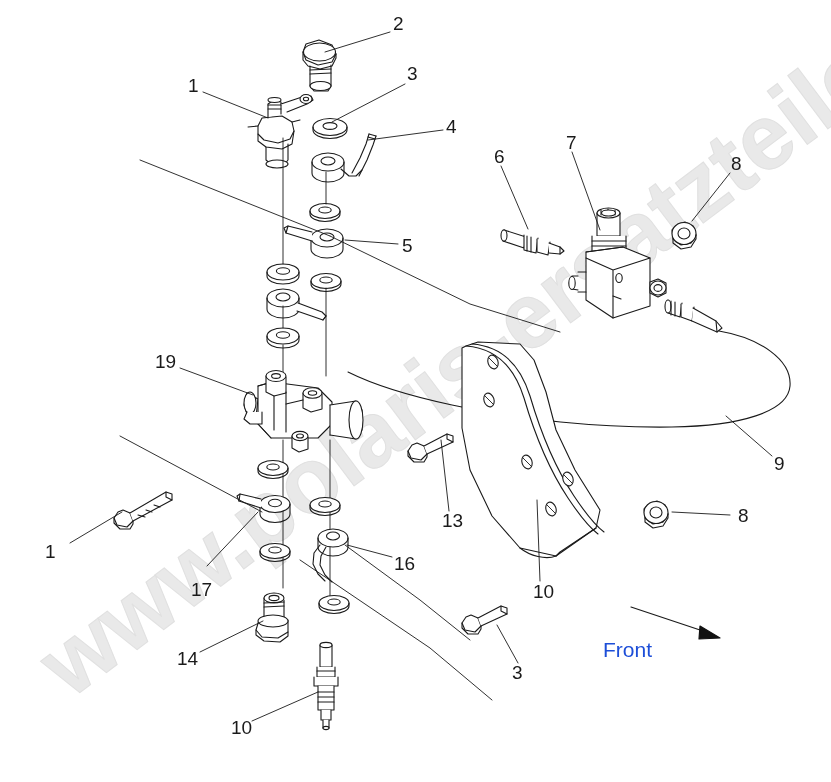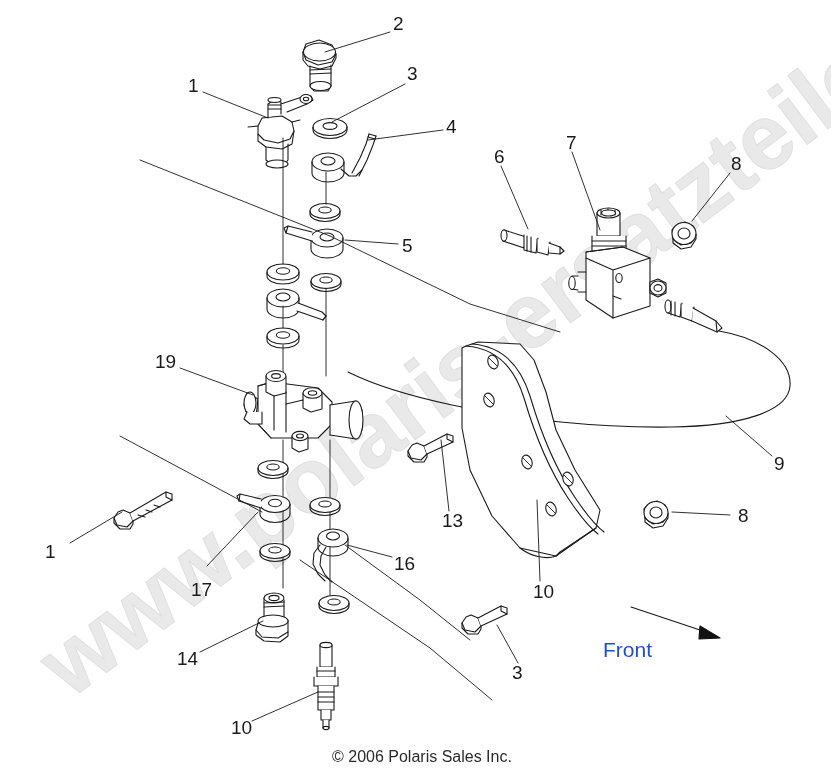--- a/index.html
+++ b/index.html
@@ -384,15 +384,14 @@
   <div class="label" style="left:442px; top:511px;">13</div>
   <div class="label" style="left:231px; top:718px;">10</div>
   <div class="label" style="left:177px; top:649px;">14</div>
   <div class="label" style="left:45px;  top:542px;">1</div>
   <div class="label" style="left:394px; top:554px;">16</div>
   <div class="label" style="left:191px; top:565px;margin-top:15px;">17</div>
   <div class="label" style="left:155px; top:352px;">19</div>
 
   <div class="front-label" style="left:603px; top:638px;">Front</div>
 
-  <div class="copyright" style="left:332px; top:748px;">© 2006 Polaris Sales Inc.</div>
 
 </div>
 
 </body></html>

